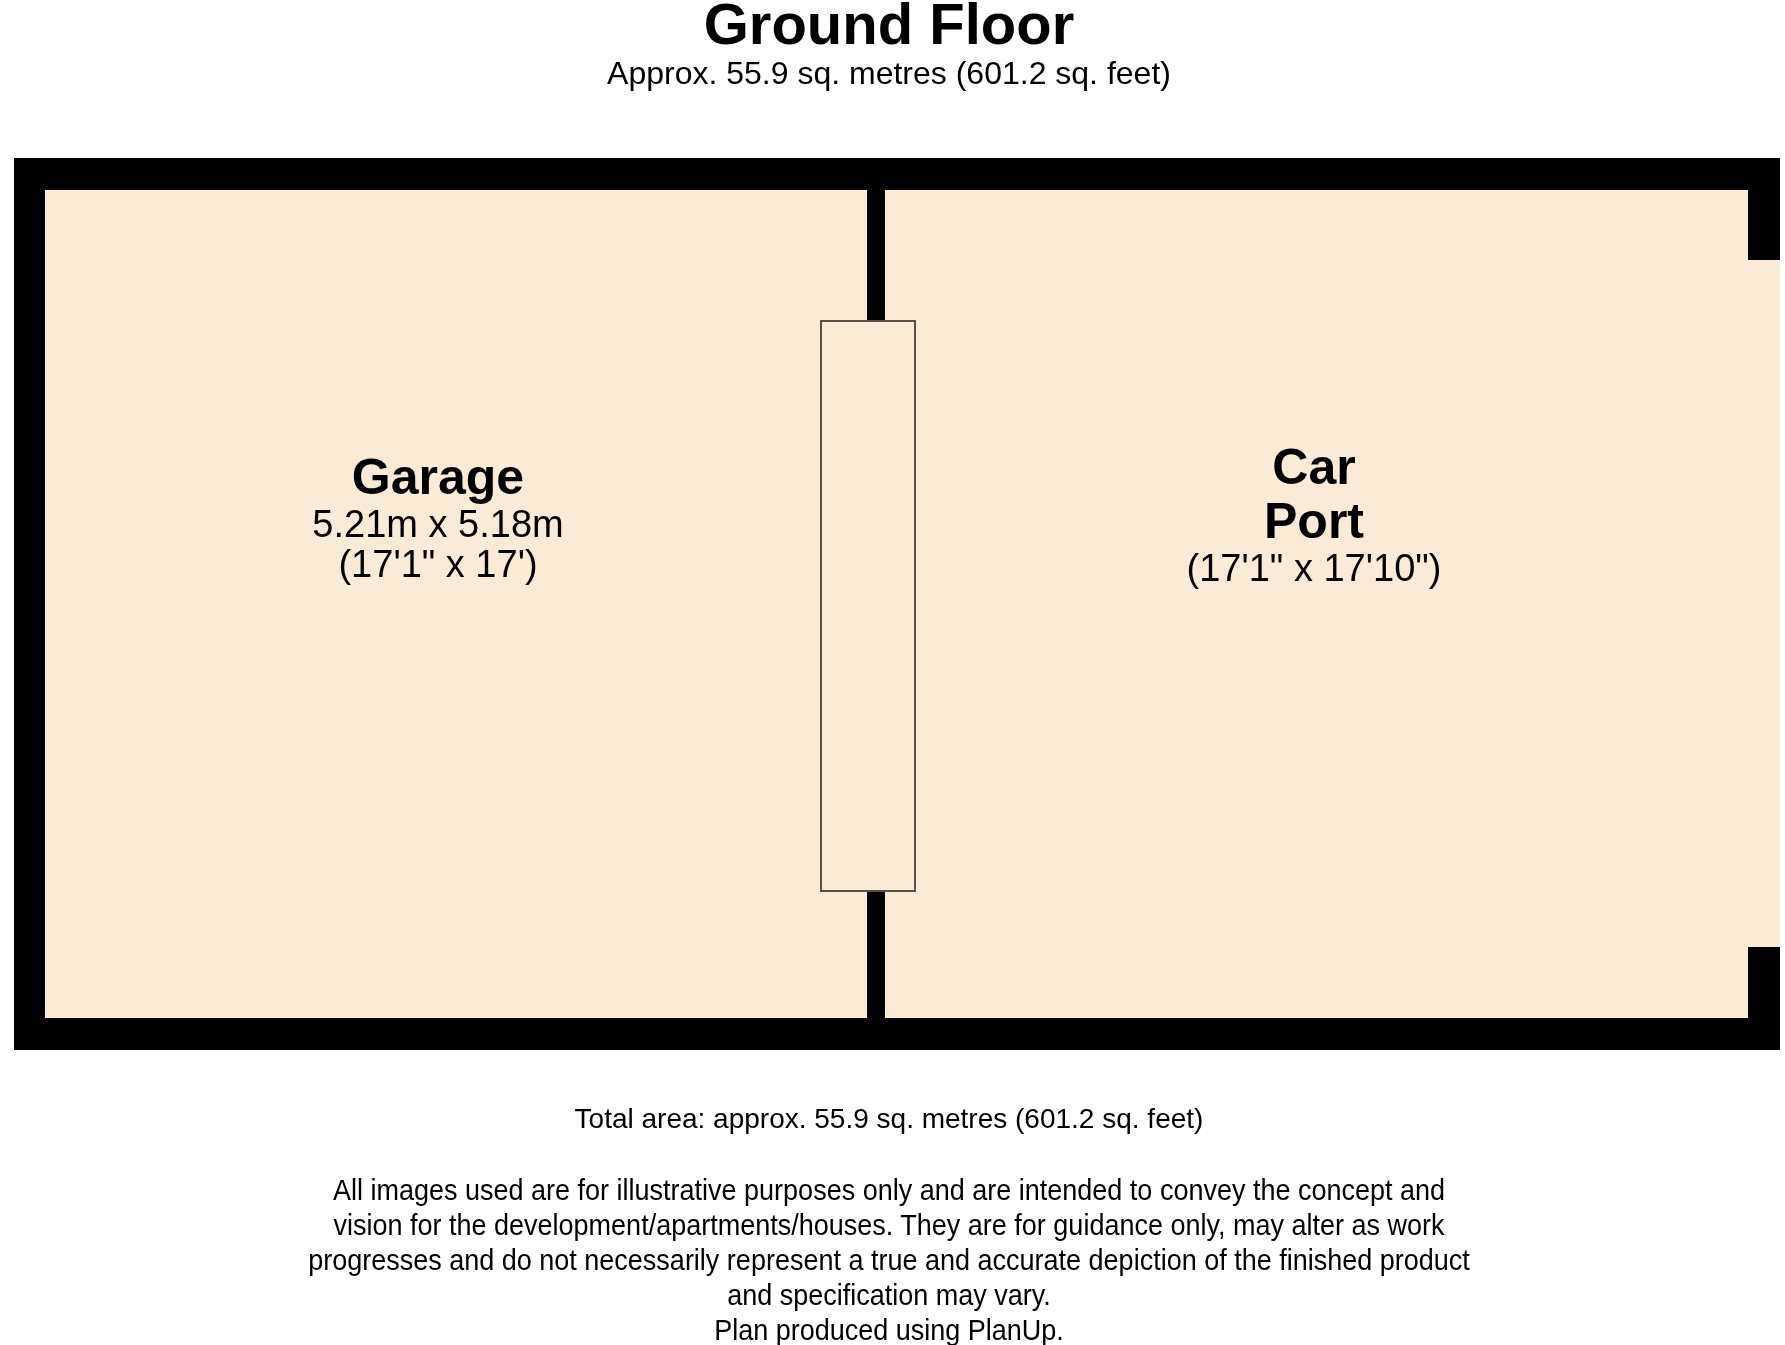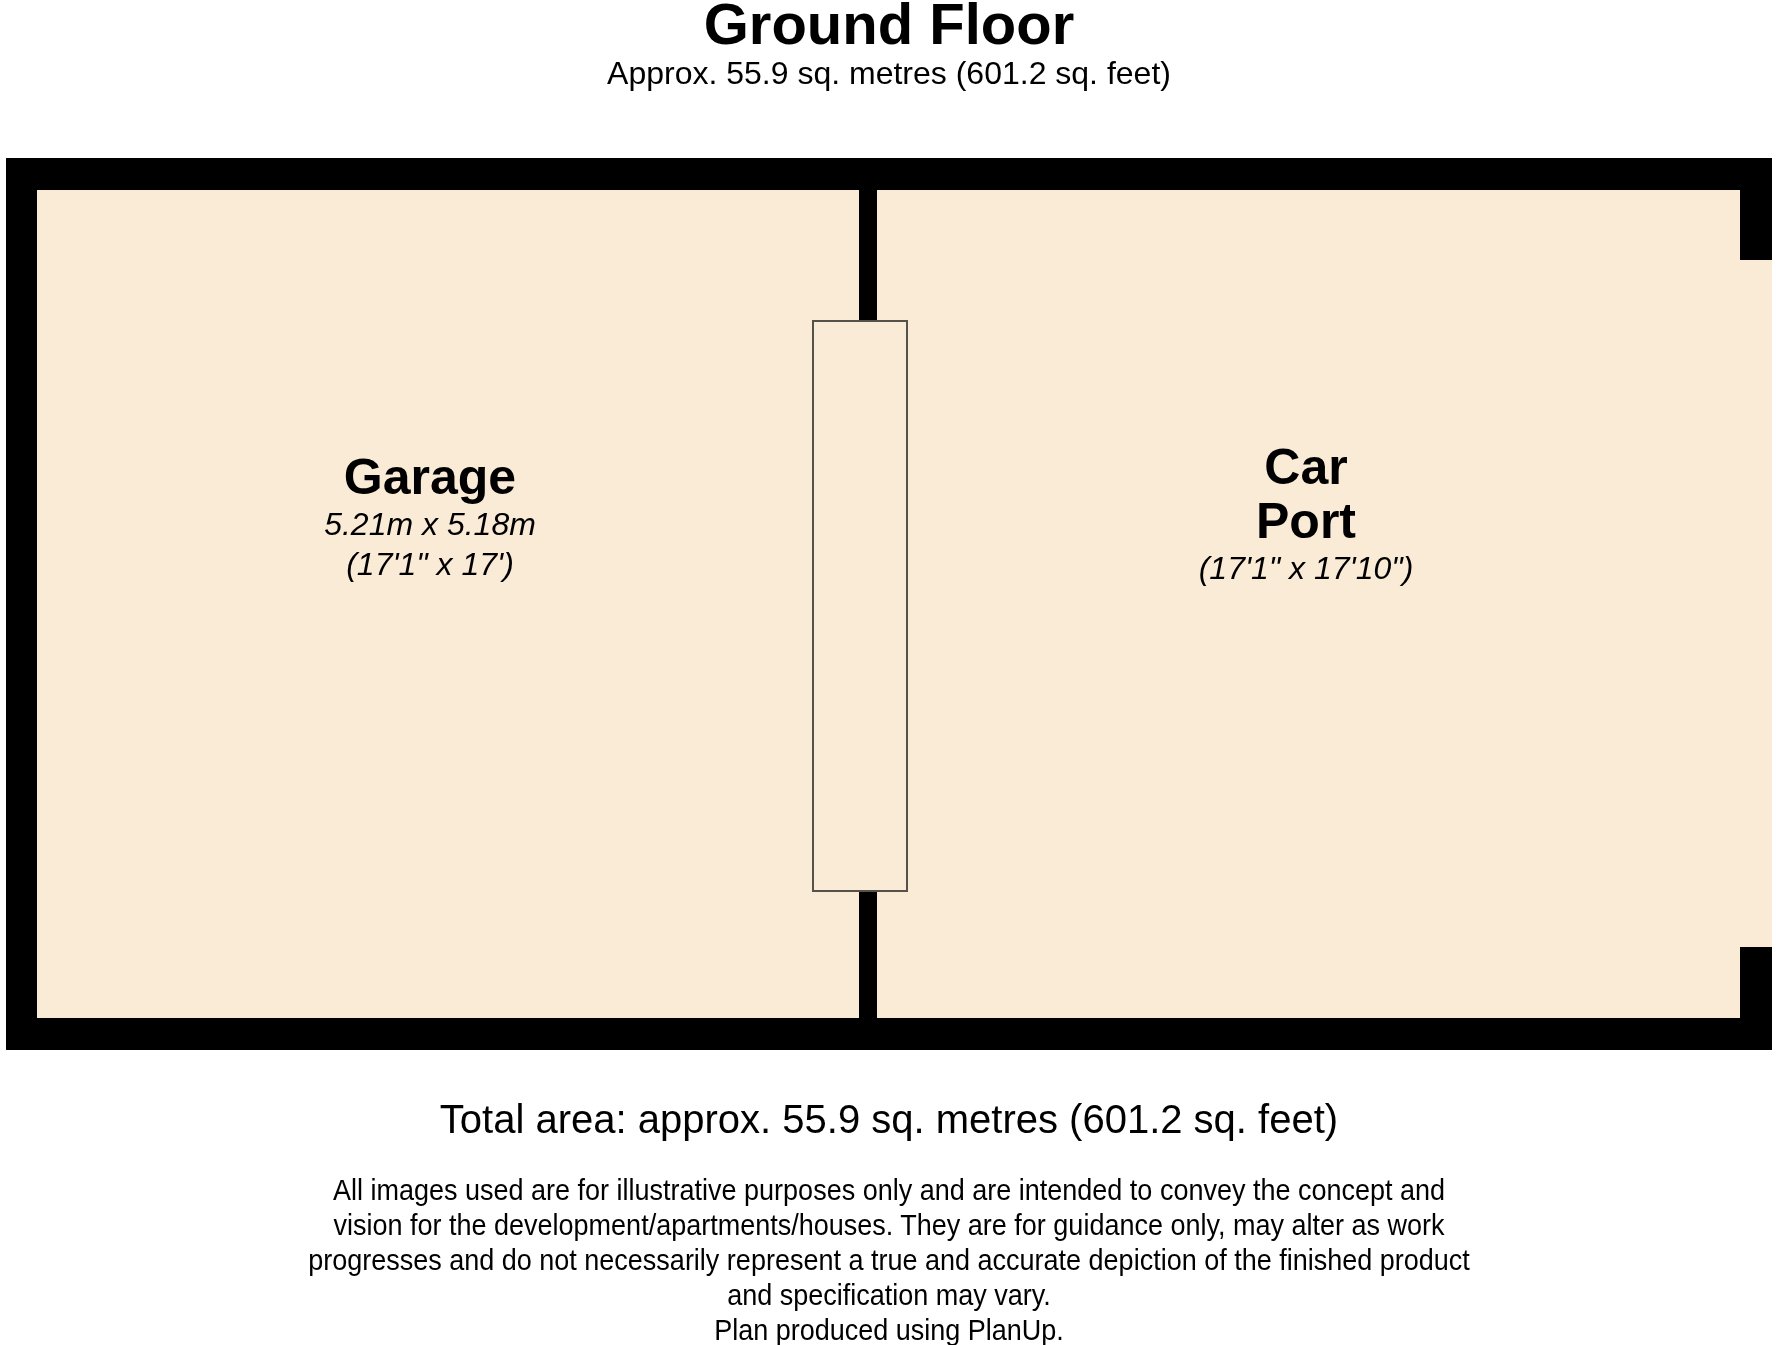--- a/index.html
+++ b/index.html
@@ -14,21 +14,21 @@
   .title{
     position:absolute;left:6px;top:-6px;width:1766px;
     text-align:center;font-size:58px;font-weight:bold;line-height:60px;
     letter-spacing:0px;
   }
   .subtitle{
     position:absolute;left:6px;top:54px;width:1766px;
     text-align:center;font-size:32px;line-height:38px;
   }
 
-  .plan{position:absolute;left:0;top:0;width:1432px;height:1345px;}
+  .plan{position:absolute;left:8px;top:0;width:1432px;height:1345px;}
 
   .floor{
     position:absolute;left:37px;top:190px;width:1735px;height:828px;
     background:var(--floor-fill);
   }
   .wall{position:absolute;background:var(--wall);}
   .wall-top{left:6px;top:158px;width:1766px;height:32px;}
   .wall-left{left:6px;top:158px;width:31px;height:892px;}
   .wall-bottom{left:6px;top:1018px;width:1766px;height:32px;}
   .wall-stub-top-right{left:1740px;top:158px;width:32px;height:102px;}
@@ -39,25 +39,25 @@
   .opening{
     position:absolute;left:812px;top:320px;width:96px;height:572px;
     background:var(--floor-fill);
     border:2px solid var(--opening-outline);
   }
 
   .room-label{position:absolute;width:600px;text-align:center;}
   .room-label-garage{left:130px;top:450px;}
   .room-label-carport{left:1006px;top:440px;}
   .room-name{font-size:50px;font-weight:bold;line-height:54px;white-space:pre-line;}
-  .room-dim{font-size:32px;line-height:40px;font-style:italic;}
+  .room-dim{font-size:38px;line-height:40px;}
 
   .total-area{
     position:absolute;left:6px;top:1094px;width:1766px;
-    text-align:center;font-size:40px;line-height:50px;
+    text-align:center;font-size:28px;line-height:50px;
   }
   .disclaimer{
     position:absolute;left:6px;top:1172px;width:1766px;text-align:center;
   }
   .disclaimer-line{
     font-size:30px;line-height:35px;
     transform:scaleX(0.9);transform-origin:50% 50%;
   }
 </style>
 </head>

